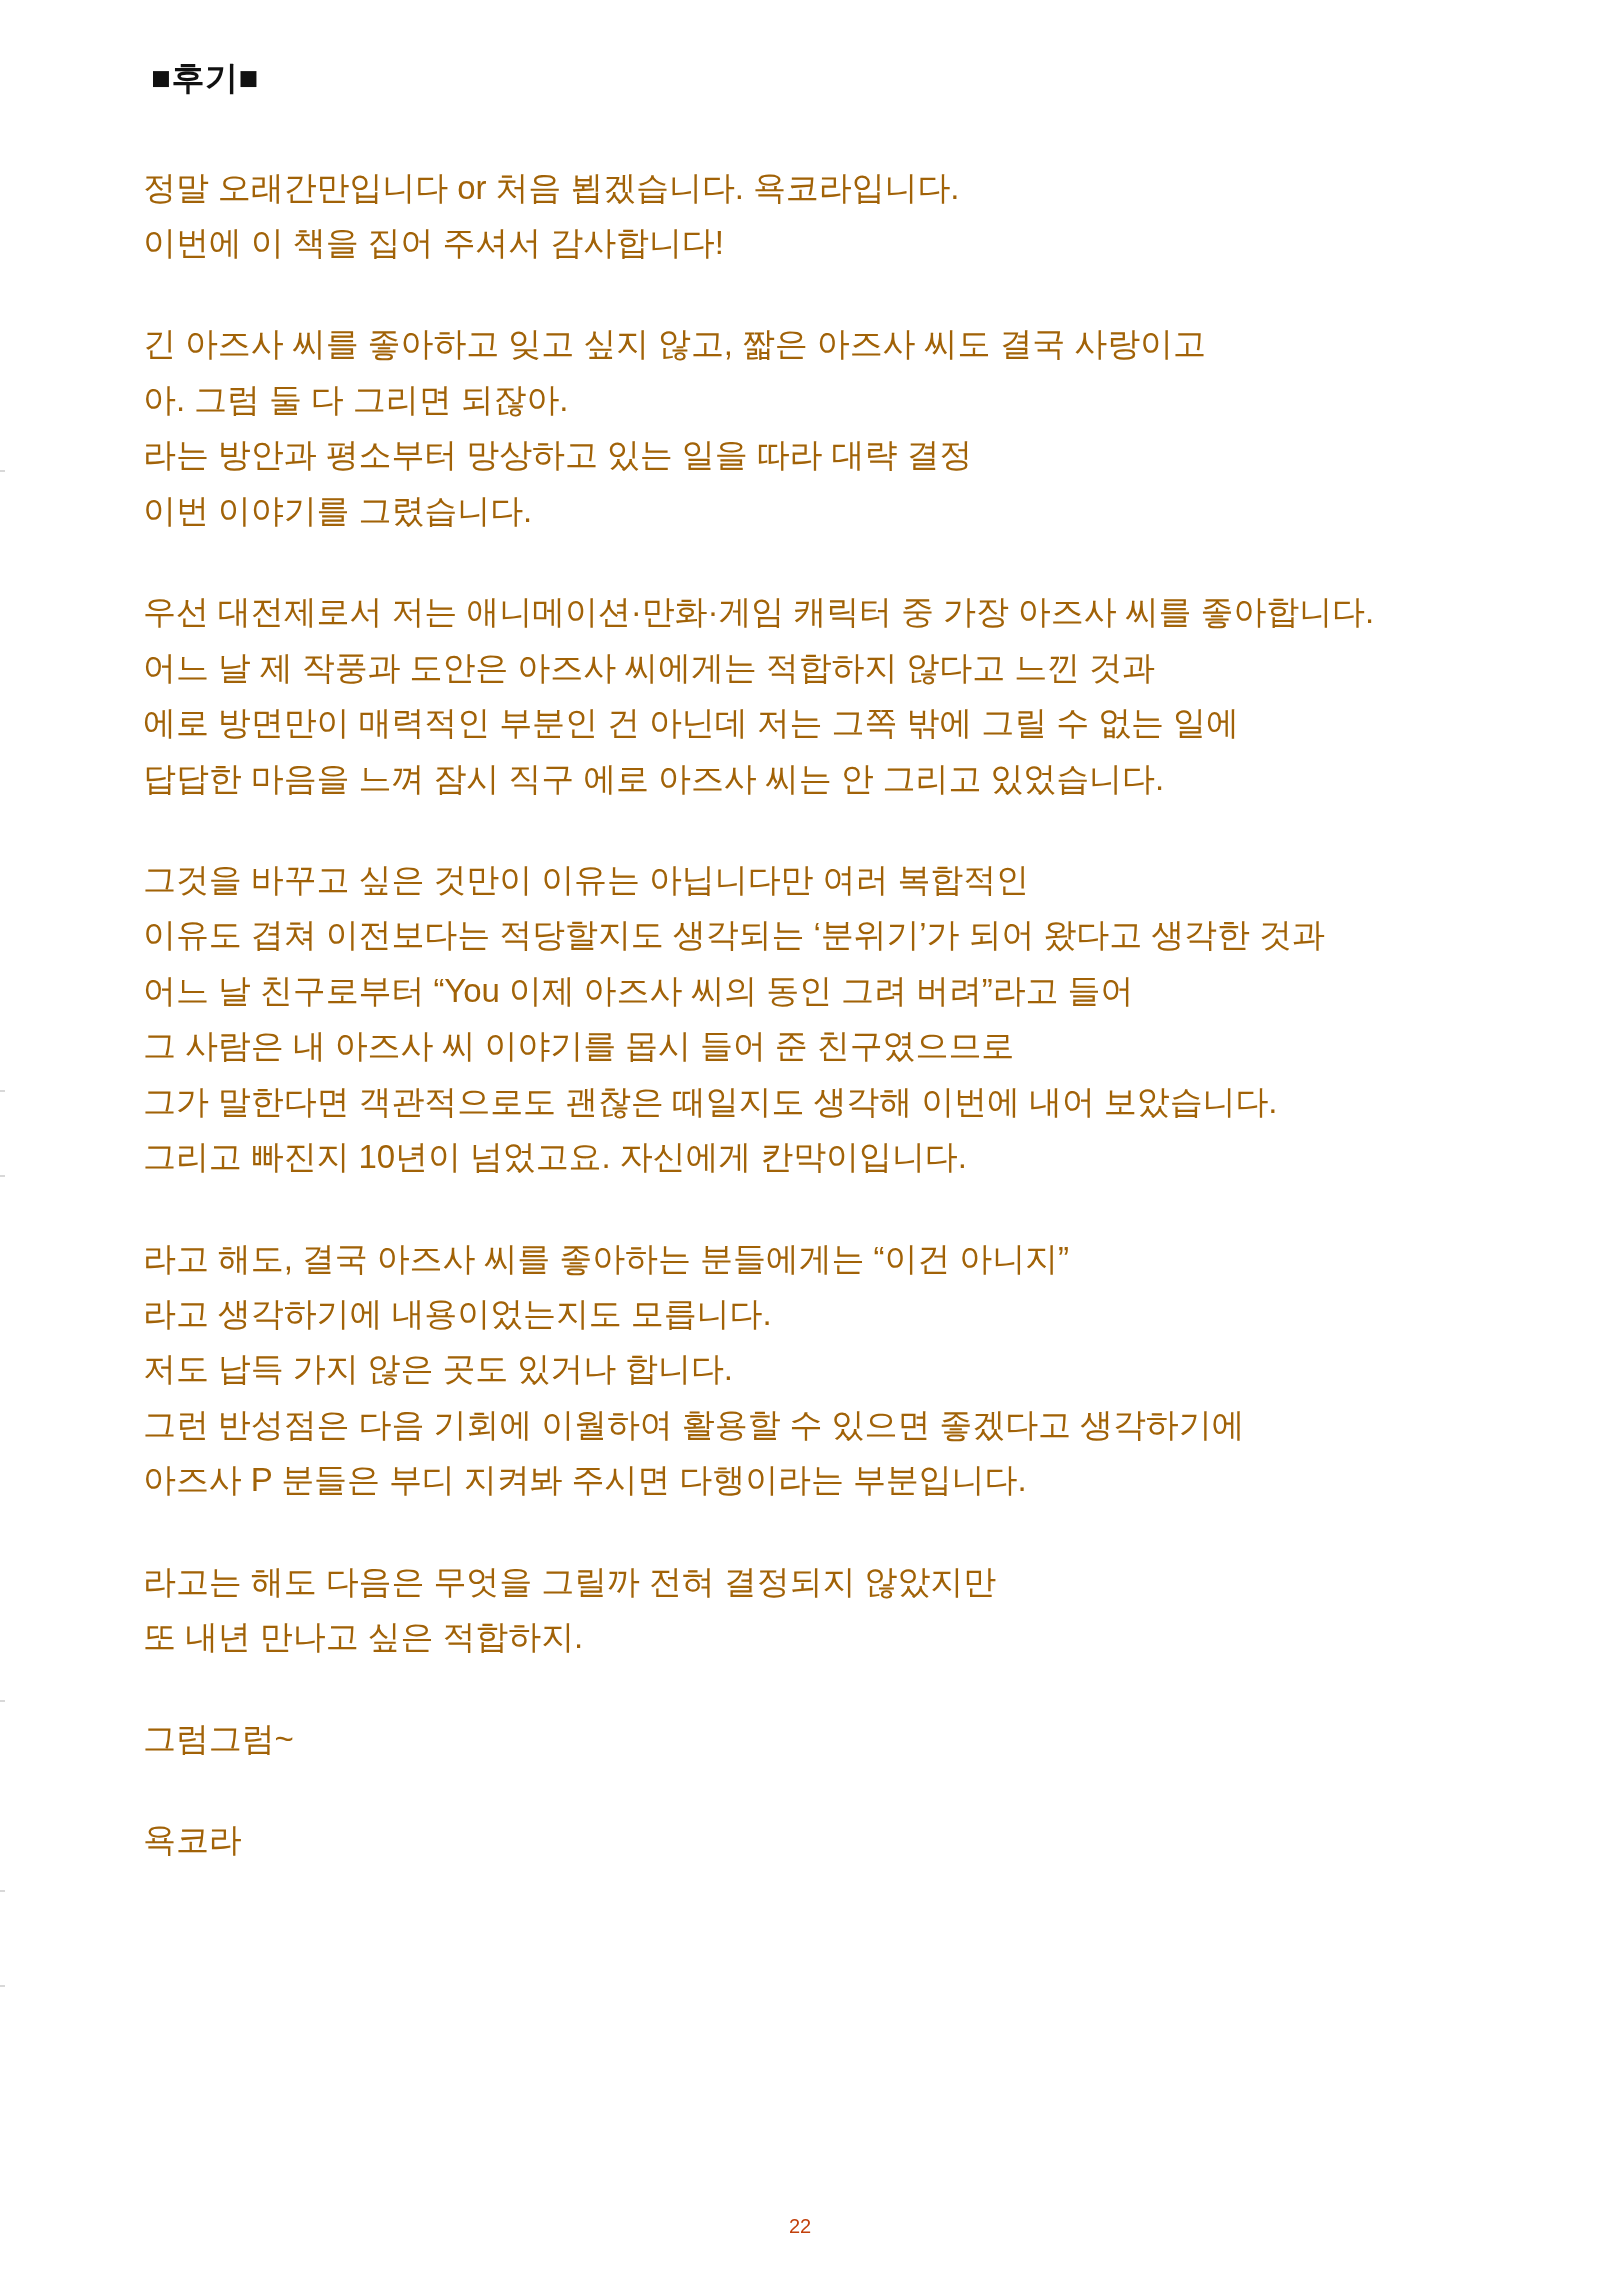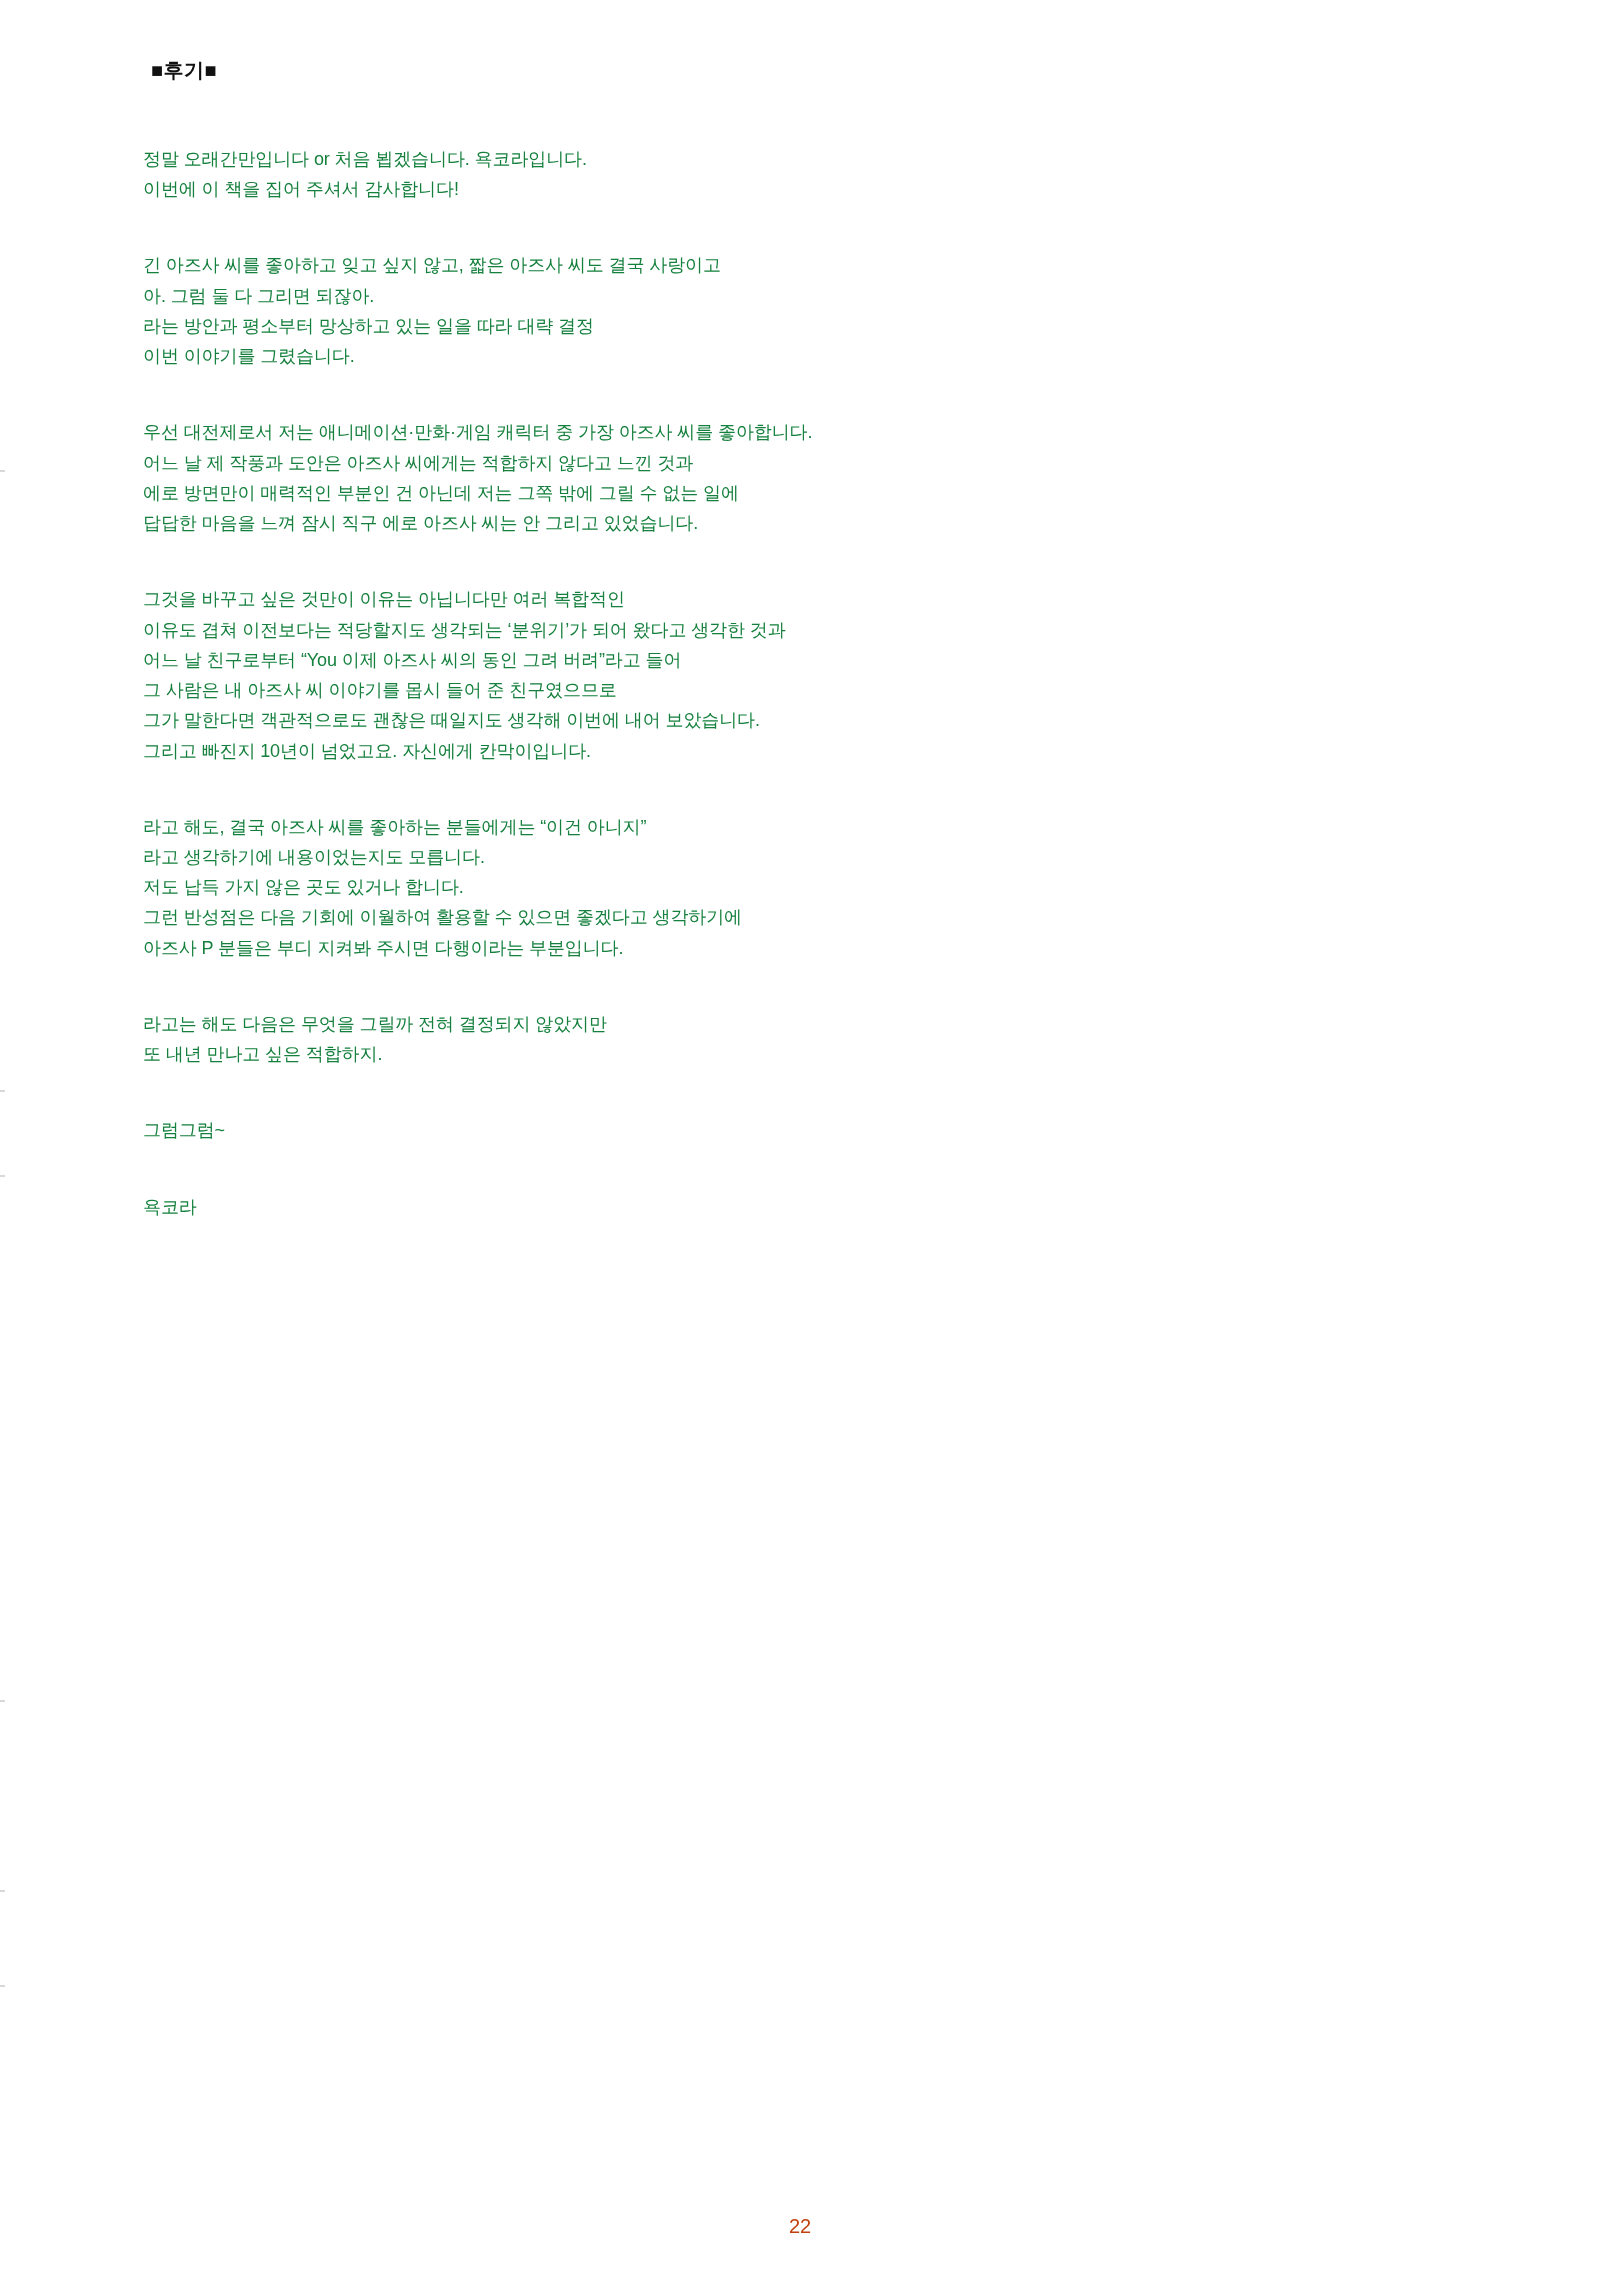--- a/index.html
+++ b/index.html
@@ -22,37 +22,37 @@
     background: #ffffff;
     box-sizing: border-box;
   }
   .content {
     position: absolute;
     left: 143px;
     top: 58px;
     width: 1320px;
   }
   .heading {
-    font-size: 20px;
+    font-size: 33px;
     font-weight: bold;
     letter-spacing: 0.5px;
     color: #111111;
     margin: 0 0 62px 8px;
     line-height: 1.2;
   }
   .para {
     margin: 0 0 46px 0;
   }
   .para:last-child {
     margin-bottom: 12px;
   }
   .line {
-    font-size: 18px;
+    font-size: 33px;
     line-height: 1.68;
-    color: #15803d;
+    color: #a16207;
     white-space: pre-wrap;
     letter-spacing: -0.1px;
   }
   .page-number {
     position: absolute;
     left: 0;
     right: 0;
     bottom: 42px;
     text-align: center;
     font-size: 20px;

